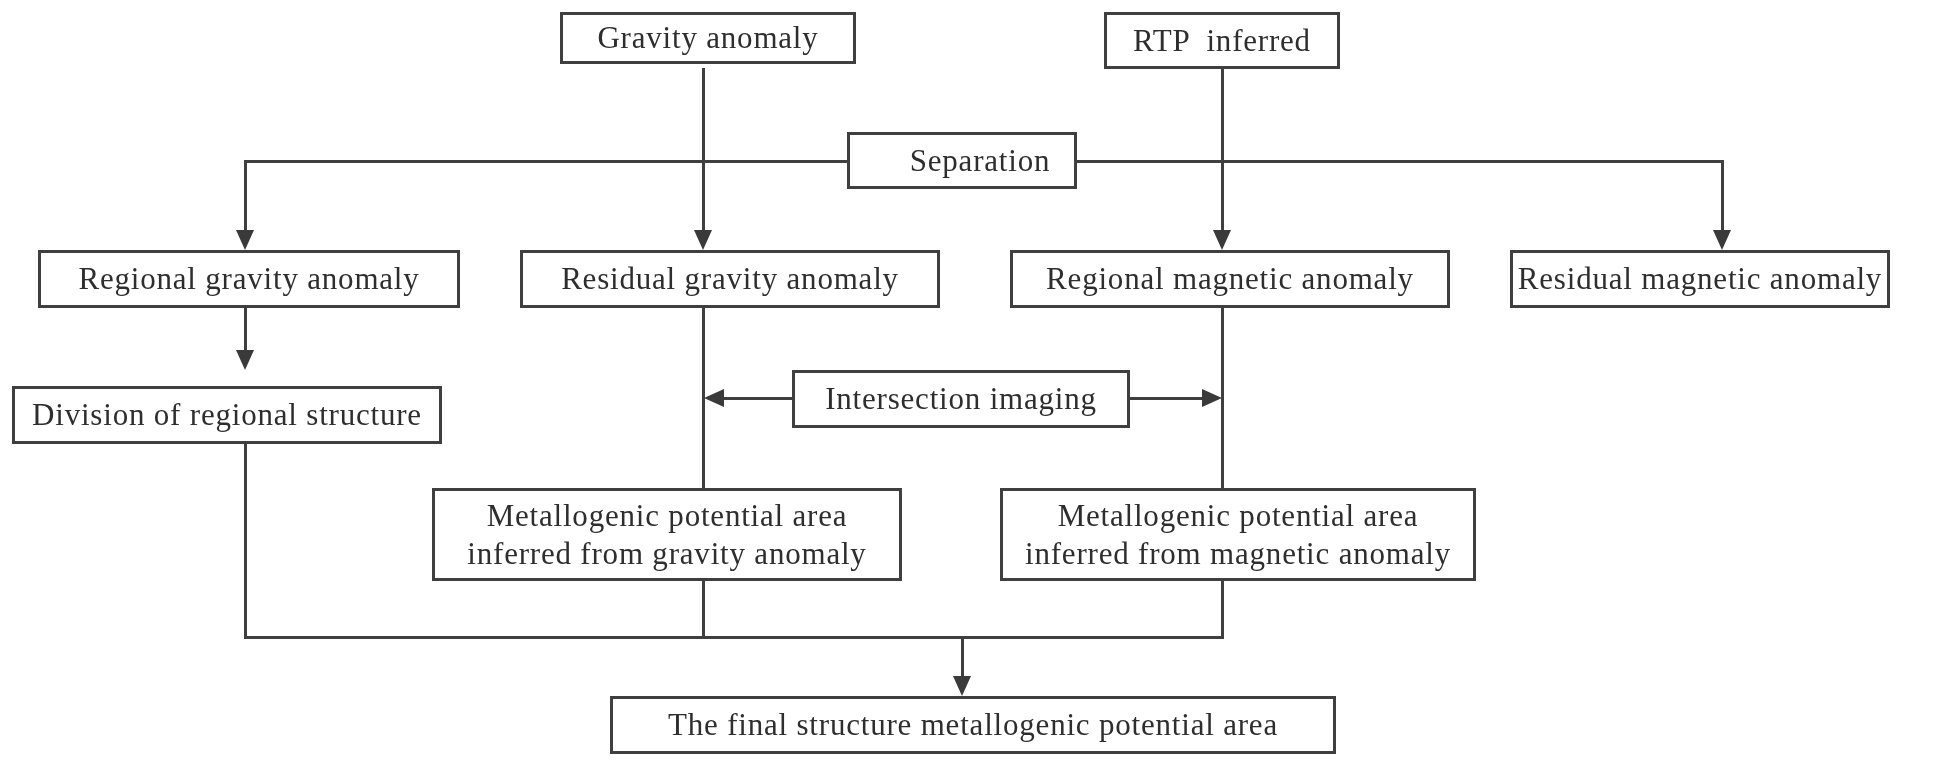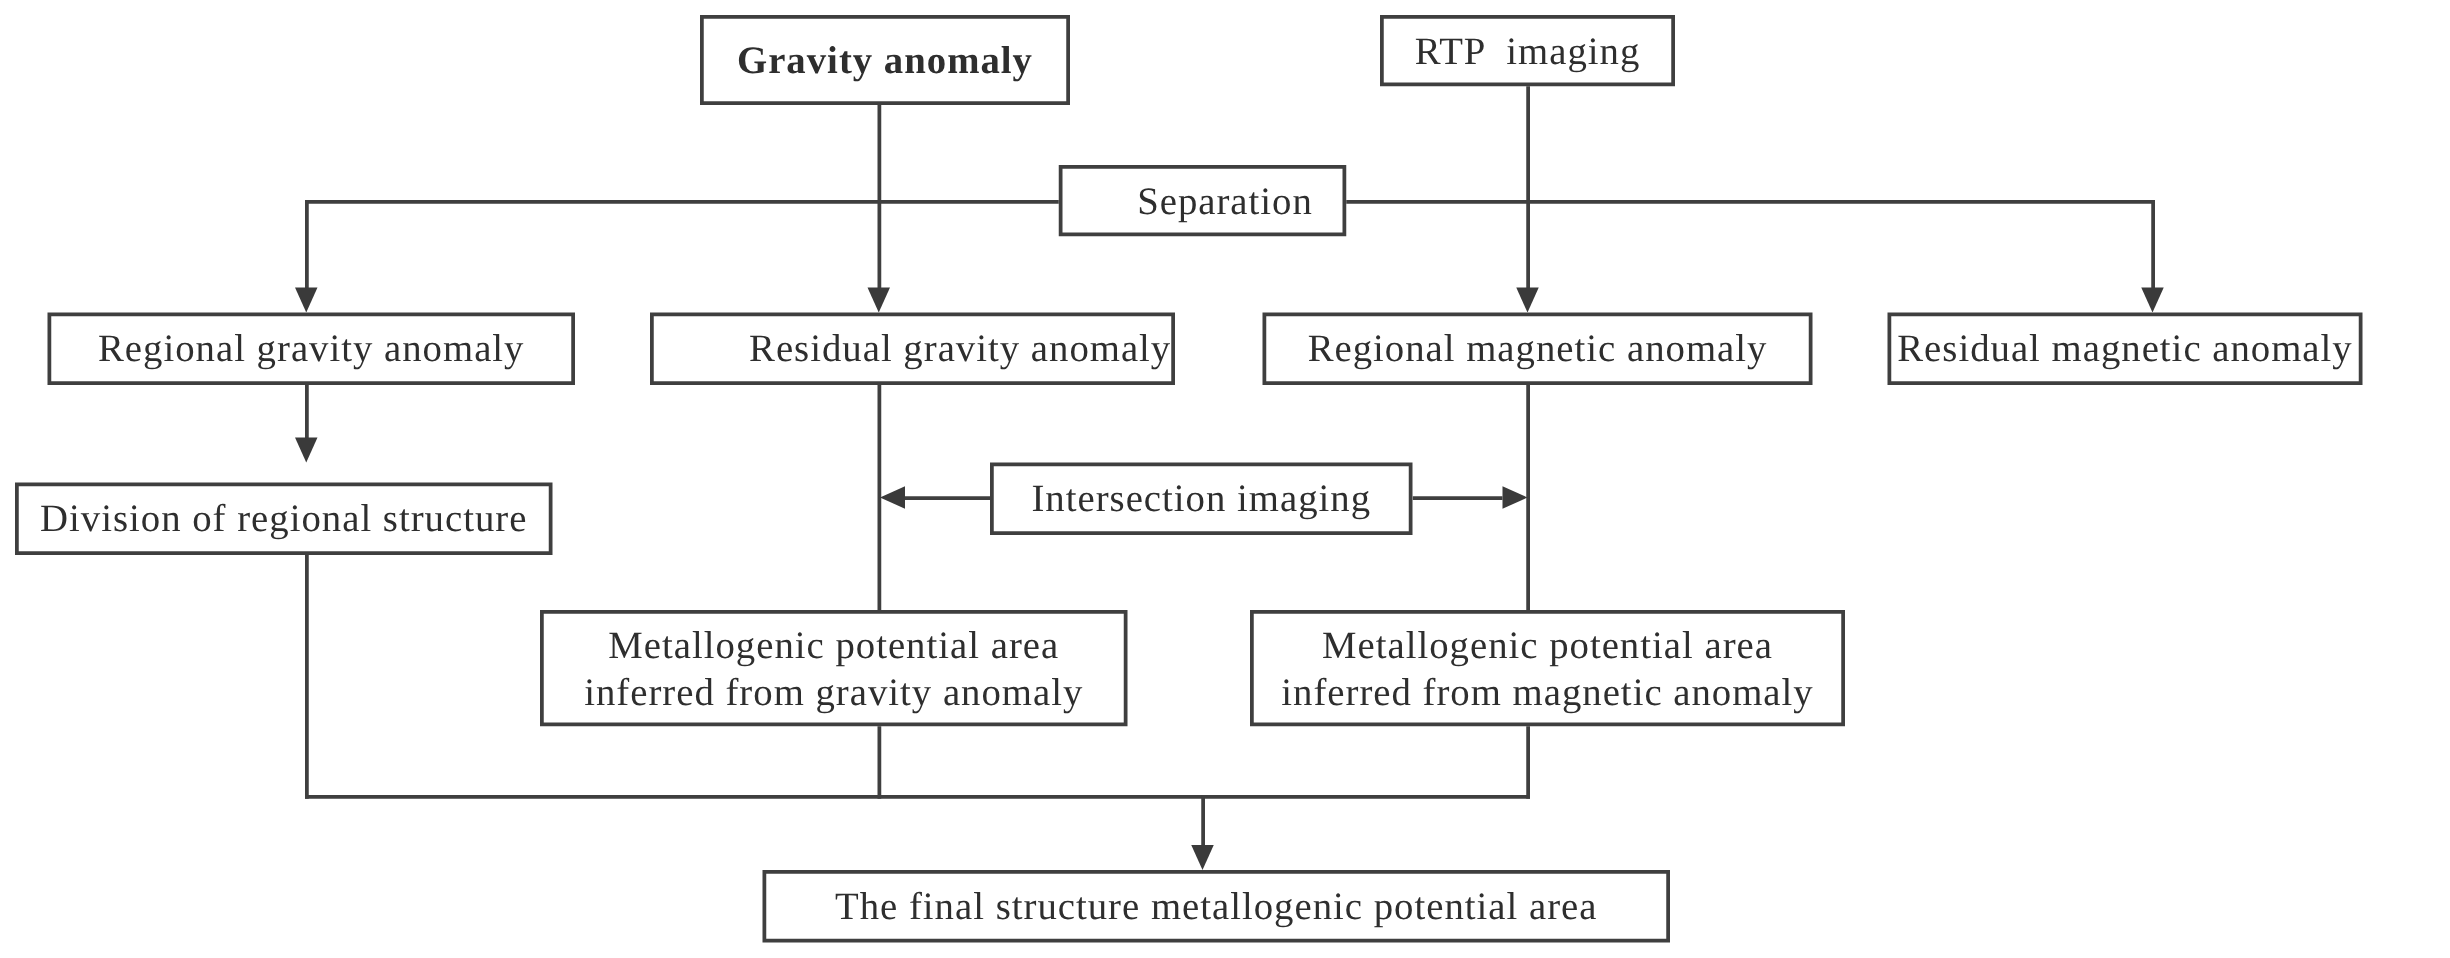--- a/index.html
+++ b/index.html
@@ -62,37 +62,37 @@
 
   <div class="arrow-down" style="left:236px;  top:230px;"></div>
   <div class="arrow-down" style="left:694px;  top:230px;"></div>
   <div class="arrow-down" style="left:1213px; top:230px;"></div>
   <div class="arrow-down" style="left:1713px; top:230px;"></div>
   <div class="arrow-down" style="left:236px;  top:350px;"></div>
   <div class="arrow-down" style="left:953px;  top:676px;"></div>
   <div class="arrow-left" style="left:704px;  top:389px;"></div>
   <div class="arrow-right" style="left:1202px; top:389px;"></div>
 
-  <div class="box" style="left:560px; top:12px; width:296px; height:72px;font-weight:bold;">
+  <div class="box" style="left:560px; top:12px; width:296px; height:52px;">
     <span class="label">Gravity anomaly</span>
   </div>
 
   <div class="box" style="left:1104px; top:12px; width:236px; height:57px;">
-    <span class="label">RTP  imaging</span>
+    <span class="label">RTP  inferred</span>
   </div>
 
   <div class="box" style="left:847px; top:132px; width:230px; height:57px;padding-left:36px;">
     <span class="label">Separation</span>
   </div>
 
   <div class="box" style="left:38px; top:250px; width:422px; height:58px;">
     <span class="label">Regional gravity anomaly</span>
   </div>
 
-  <div class="box" style="left:520px; top:250px; width:420px; height:58px;align-items:flex-end;">
+  <div class="box" style="left:520px; top:250px; width:420px; height:58px;">
     <span class="label">Residual gravity anomaly</span>
   </div>
 
   <div class="box" style="left:1010px; top:250px; width:440px; height:58px;">
     <span class="label">Regional magnetic anomaly</span>
   </div>
 
   <div class="box" style="left:1510px; top:250px; width:380px; height:58px;">
     <span class="label">Residual magnetic anomaly</span>
   </div>

